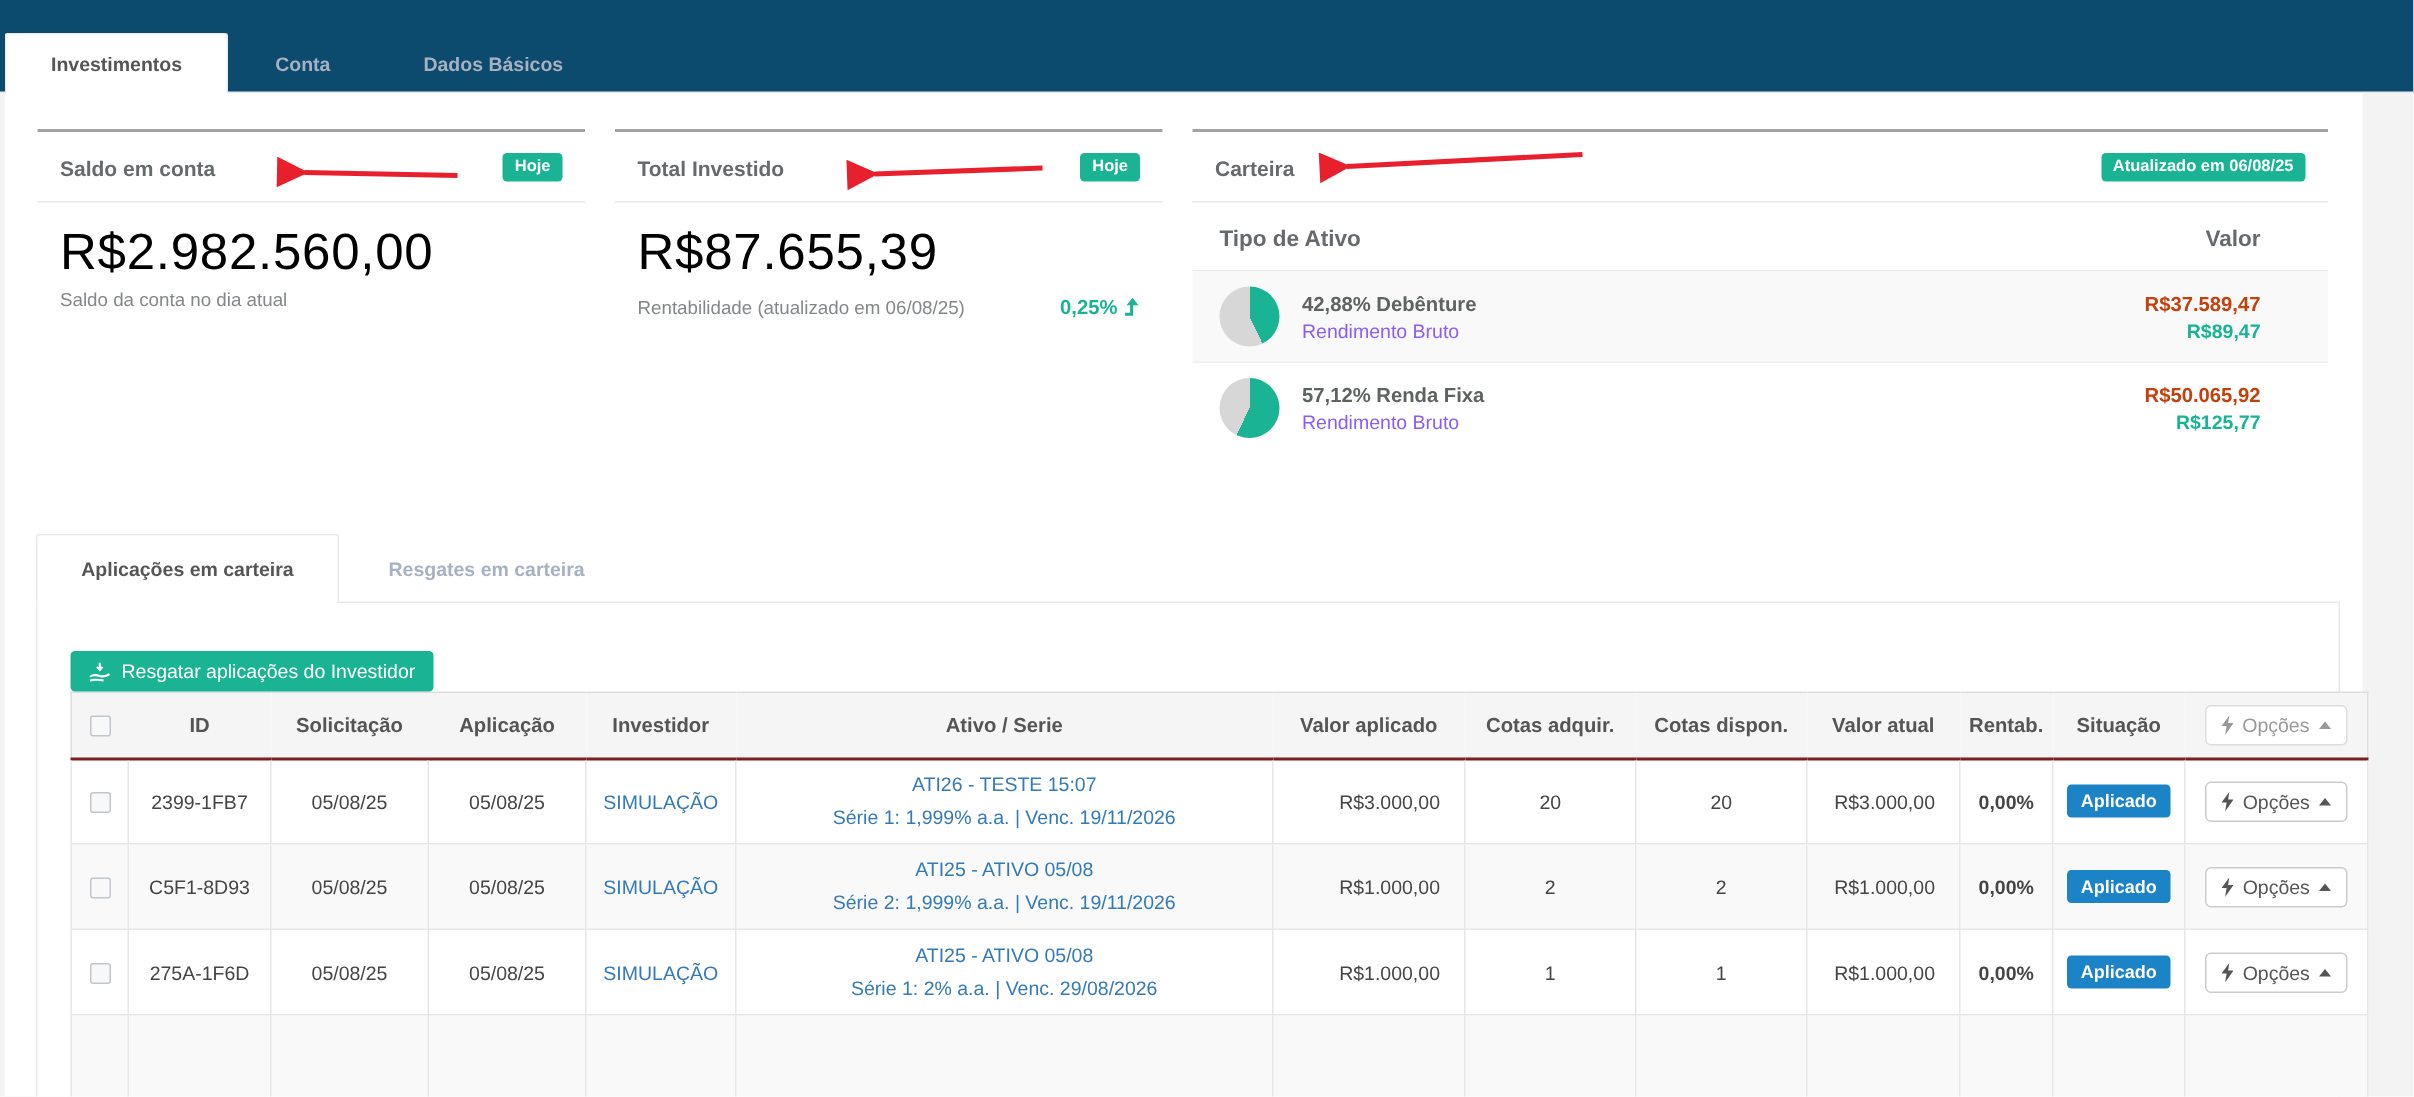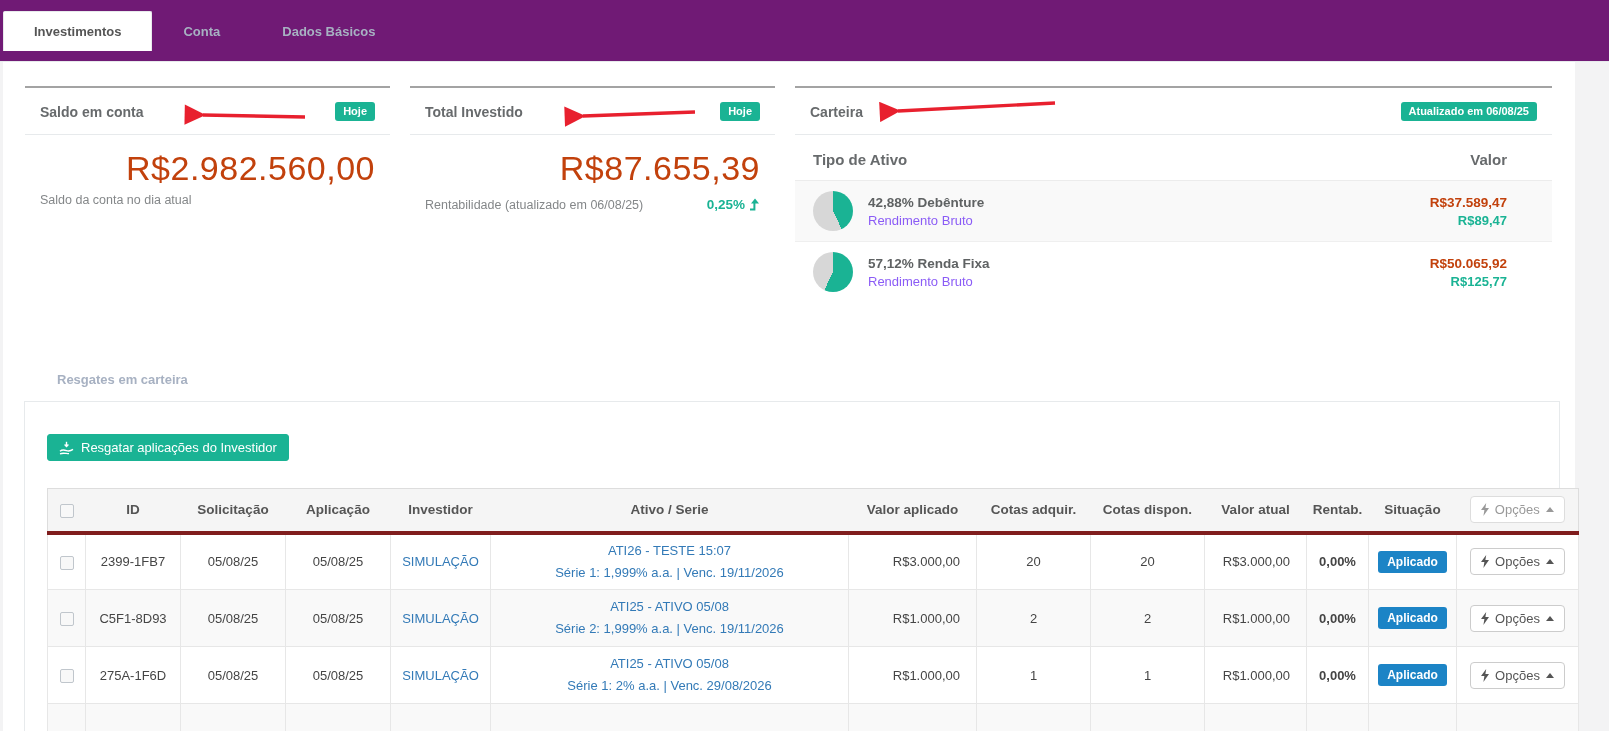--- a/index.html
+++ b/index.html
@@ -8,37 +8,37 @@
     font-family:"Liberation Sans", sans-serif;
     font-size:13px; color:#676a6c;
     background:#f3f3f4;
     position:relative;
   }
 
   
   .annotations { position:absolute; left:0; top:0; z-index:60; pointer-events:none; }
 
   
-  .top-tabs { height:62px; background:#701a75; display:flex; align-items:center; padding-left:3px; border-bottom:1px solid #e7eaec; }
+  .top-tabs { height:62px; background:#0c4a6e; display:flex; align-items:flex-end; padding-left:3px; border-bottom:1px solid #e7eaec; }
   .top-tab { padding:12px 30px; font-weight:600; color:#a7b1c2; cursor:pointer; background:transparent; border:1px solid transparent; border-bottom:none; border-radius:2px 2px 0 0; margin-bottom:-1px; }
   .top-tab.active { background:#fff; color:#555; border-color:#e7eaec; padding:12px 30px; }
 
   
   .content { background:#fff; margin-left:3px; width:1572px; height:669px; position:relative; }
 
   
   .cards-row { display:flex; gap:20px; padding:24px 20px 0 22px; }
   .card { border-top:2px solid #a3a3a3; background:#fff; }
   .card-saldo, .card-total { width:365px; }
   .card-carteira { width:757px; }
   .card-head { display:flex; align-items:center; justify-content:space-between; padding:14px 15px 13px 15px; border-bottom:1px solid #e7eaec; }
   .card-title { font-size:14px; font-weight:600; color:#676a6c; }
   .badge-green { background:#1ab394; color:#fff; font-size:11px; font-weight:600; padding:3px 8px; border-radius:3px; line-height:1.2; white-space:nowrap; }
   .card-body { padding:14px 15px; }
-  .big-value { font-size:34px; font-weight:300; color:#c2410c; letter-spacing:.5px; line-height:1.15;text-align:right; }
+  .big-value { font-size:34px; font-weight:300; color:#000000; letter-spacing:.5px; line-height:1.15; }
   .card-caption { font-size:12.5px; color:#848789; margin-top:5px; }
   .caption-row { display:flex; justify-content:space-between; align-items:flex-end; margin-top:5px; }
   .rentab-up { color:#1ab394; font-weight:700; font-size:13.5px; white-space:nowrap; display:inline-flex; align-items:center; gap:4px; }
 
   
   .ctable-head { display:flex; justify-content:space-between; padding:16px 45px 12px 18px; font-weight:700; color:#676a6c; font-size:15px; border-bottom:1px solid #ececec; }
   .ctable-row { display:flex; align-items:center; padding:10px 45px 10px 18px; min-height:60px; }
   .ctable-row.striped { background:#f9f9f9; border-bottom:1px solid #efefef; }
   .pie { width:40px; height:40px; border-radius:50%; flex:0 0 40px; }
   .ctable-labels { margin-left:15px; }
@@ -49,25 +49,25 @@
   .ctable-rend { font-weight:700; color:#1ab394; margin-top:3px; }
 
   
   .portfolio { margin:54px 0 0 21px; width:1536px; }
   .ptabs { display:flex; align-items:flex-end; }
   .ptab { padding:15px 25px; font-weight:600; color:#a7b1c2; cursor:pointer; background:transparent; border:1px solid transparent; border-bottom:none; border-radius:2px 2px 0 0; margin-bottom:-1px; position:relative; z-index:2; }
   .ptab.active { background:#fff; color:#555; border-color:#e7eaec; min-width:202px; text-align:center; }
   .ptab.inactive { padding:15px 32px; }
   .panel-body { border:1px solid #e7eaec; background:#fff; padding:32px 22px 22px 22px; }
 
-  .btn-resgatar { display:inline-flex; align-items:center; gap:7px; background:#1ab394; color:#fff; border:1px solid #1ab394; border-radius:3px; padding:5px 11px; font-size:13px; font-family:inherit; cursor:pointer; margin-bottom:27px; }
+  .btn-resgatar { display:inline-flex; align-items:center; gap:7px; background:#1ab394; color:#fff; border:1px solid #1ab394; border-radius:3px; padding:5px 11px; font-size:13px; font-family:inherit; cursor:pointer; }
 
   
   table.grid { width:1512px; border-collapse:collapse; table-layout:fixed; border:1px solid #ddd; }
-  table.grid thead th { background:#f5f5f5; border-bottom:4px solid #7f1d1d; font-weight:700; color:#555; font-size:13.5px; height:44px; text-align:center; padding:0 4px; }
+  table.grid thead th { background:#f5f5f5; border-bottom:2px solid #7f1d1d; font-weight:700; color:#555; font-size:13.5px; height:44px; text-align:center; padding:0 4px; }
   table.grid tbody td { border:1px solid #e7e7e7; height:57px; text-align:center; color:#454545; padding:4px 6px; background:#fff; }
   table.grid tbody tr.striped td { background:#f9f9f9; }
   td.num-right, .grid .num-right { text-align:right; padding-right:16px; }
   .link { color:#337ab7; cursor:pointer; text-decoration:none; }
   .serie-cell div { line-height:1.7; }
   .rentab-cell { color:#1ab394; font-weight:700; }
   .badge-blue { background:#1c84c6; color:#fff; font-size:12px; font-weight:700; padding:4px 9px; border-radius:3px; display:inline-block; }
   .btn-opcoes { display:inline-flex; align-items:center; gap:6px; background:#fff; border:1px solid #ccc; border-radius:4px; padding:5px 10px; color:#555; font-size:13px; font-family:inherit; cursor:pointer; white-space:nowrap; }
   .btn-opcoes.header-variant { border-color:#ddd; color:#999; }
   .caret-up { width:0; height:0; border-left:4px solid transparent; border-right:4px solid transparent; border-bottom:5px solid currentColor; display:inline-block; }
@@ -163,20 +163,21 @@
             <div class="ctable-valor">R$50.065,92</div>
             <div class="ctable-rend">R$125,77</div>
           </div>
         </div>
       </div>
     </div>
   </div>
 
   <div class="portfolio">
     <div class="ptabs">
+      <div class="ptab active">Aplicações em carteira</div>
       <div class="ptab inactive">Resgates em carteira</div>
     </div>
     <div class="panel-body">
 
       <button class="btn-resgatar">
         <svg class="icon-svg" width="15" height="14" viewBox="0 0 15 14">
           <g fill="none" stroke="#ffffff" stroke-width="1.4">
             <path d="M7.5 0.8 v4.6"></path>
             <path d="M5.6 3.6 L7.5 5.6 L9.4 3.6"></path>
             <path d="M1 10.2 C3 8.6 5 8.8 7.5 9.6 C10 10.4 12 9.8 14 8.4"></path>

